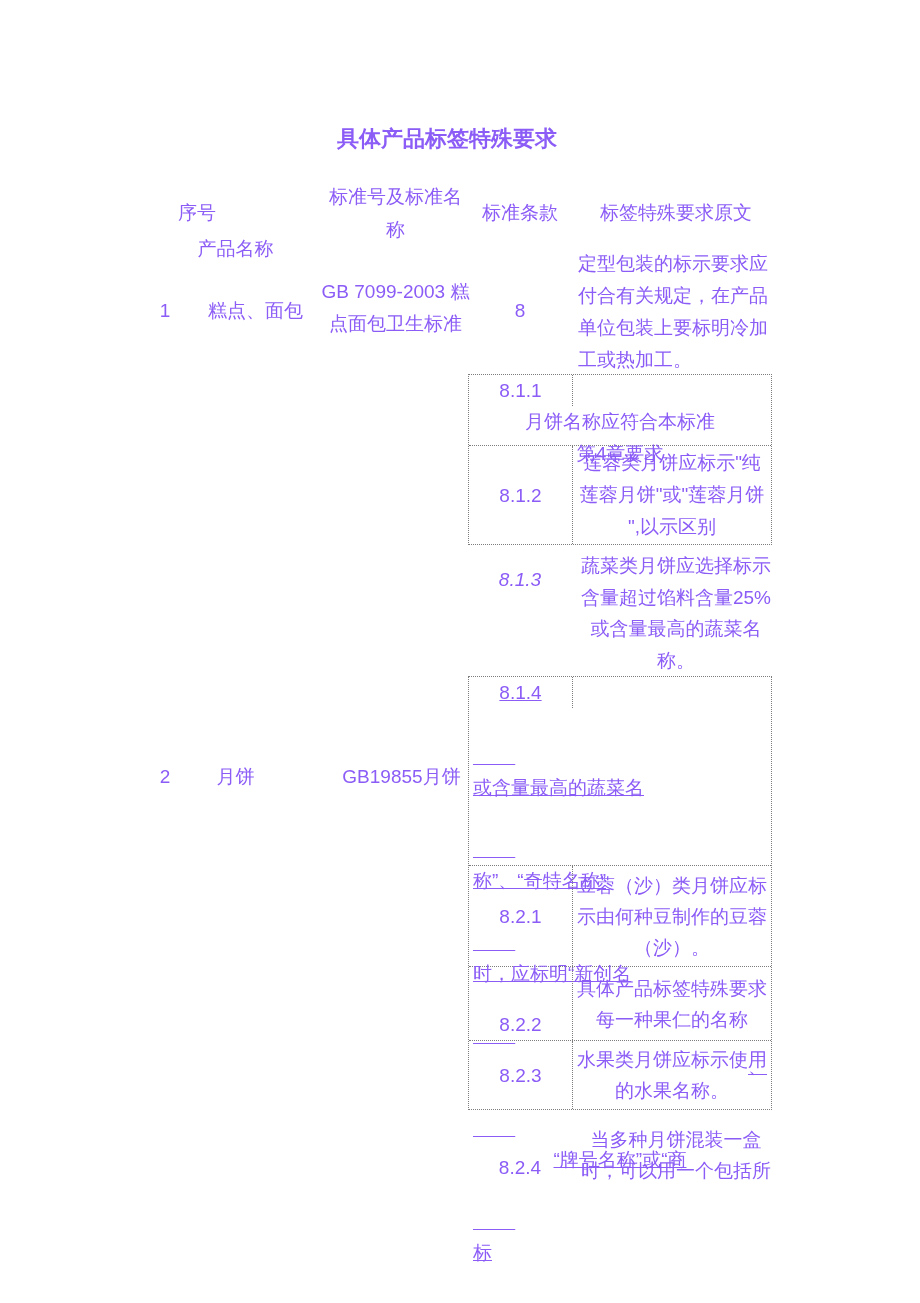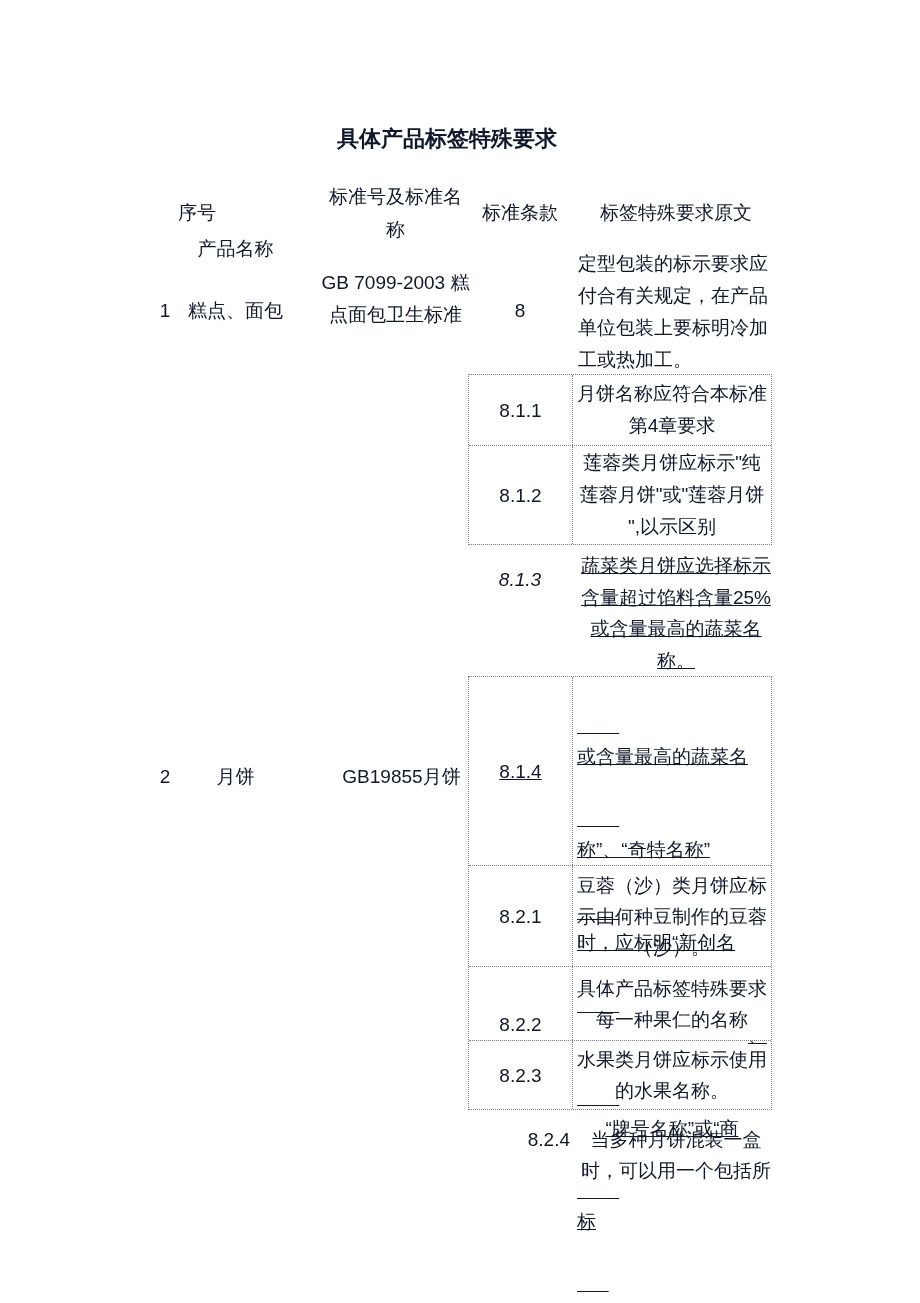--- a/index.html
+++ b/index.html
@@ -1,20 +1,20 @@
 <!DOCTYPE html>
 <html><head>
 <meta charset="utf-8">
 <style>
   html,body { margin:0; padding:0; background:#ffffff; }
   .page {
     position:relative;
     width:920px; height:1303px;
     background:#ffffff;
-    color:#0f172a;
+    color:#8b5cf6;
     font-family:"Liberation Sans","DejaVu Sans",sans-serif;
     font-size:19px;
     overflow:hidden;
   }
   .abs { position:absolute; white-space:pre; }
   .title {
     font-size:22px; font-weight:bold;
     text-align:center; line-height:34px;
   }
   .hdr { text-align:center; line-height:33px; }
@@ -22,21 +22,21 @@
   .blocktxt { line-height:32px; }
   .c813txt { line-height:31.5px; text-align:center; }
   .c824txt { line-height:31px; text-align:center; }
   .btable {
     position:absolute;
     border:1px dotted #7d7d7d;
     box-sizing:border-box;
     background:#ffffff;
   }
   .brow { display:flex; box-sizing:border-box; border-top:1px dotted #7d7d7d; }
-  .brow.first { border-top:none; }
+  .brow.first { border-top:none;flex-direction:column; }
   .bcell-label {
     width:104px; box-sizing:border-box;
     border-right:1px dotted #7d7d7d;
     display:flex; align-items:center; justify-content:center;
     line-height:31px;
   }
   .bcell-label.low { align-items:flex-end; }
   .bcell-text {
     flex:1; box-sizing:border-box;
     padding:0 4px;
@@ -58,22 +58,22 @@
   <div class="abs title" style="left:100px; top:122px; width:694px;">具体产品标签特殊要求</div>
 
   <div class="abs hdr" style="left:146px; top:196px; width:70px;text-align:right;">序号</div>
   <div class="abs hdr" style="left:168px; top:196px; width:135px;margin-top:36px;">产品名称</div>
   <div class="abs hdr" style="left:318px; top:180px; width:155px;">标准号及标准名
 称</div>
   <div class="abs hdr" style="left:470px; top:196px; width:100px;">标准条款</div>
   <div class="abs hdr" style="left:578px; top:196px; width:196px;">标签特殊要求原文</div>
 
   <div class="abs cellc" style="left:130px; top:294px; width:70px;">1</div>
-  <div class="abs cellc" style="left:168px; top:294px; width:135px;">糕点、面包</div>
-  <div class="abs cellc" style="left:318px; top:267px; width:155px; line-height:32px;">GB 7099-2003 糕
+  <div class="abs cellc" style="left:168px; top:294px; width:135px;text-align:right;">糕点、面包</div>
+  <div class="abs cellc" style="left:318px; top:276px; width:155px; line-height:32px;">GB 7099-2003 糕
 点面包卫生标准</div>
   <div class="abs cellc" style="left:470px; top:294px; width:100px;">8</div>
   <div class="abs blocktxt" style="left:578px; top:248px; width:200px;">定型包装的标示要求应
 付合有关规定，在产品
 单位包装上要标明冷加
 工或热加工。</div>
 
   <div class="btable" style="left:468px; top:374px; width:304px;">
     <div class="brow first" style="height:70px;">
       <div class="bcell-label">8.1.1</div>
@@ -82,21 +82,21 @@
     </div>
     <div class="brow" style="height:99px;">
       <div class="bcell-label">8.1.2</div>
       <div class="bcell-text center lh32">莲蓉类月饼应标示"纯
 莲蓉月饼"或"莲蓉月饼
 ",以示区别</div>
     </div>
   </div>
 
   <div class="abs cellc" style="left:470px; top:563px; width:100px;font-style:italic;">8.1.3</div>
-  <div class="abs c813txt" style="left:578px; top:550px; width:196px;text-decoration:underline;">蔬菜类月饼应选择标示
+  <div class="abs c813txt" style="left:578px; top:550px; width:196px;">蔬菜类月饼应选择标示
 含量超过馅料含量25%
 或含量最高的蔬菜名
 称。</div>
 
   <div class="abs cellc" style="left:130px; top:760px; width:70px;">2</div>
   <div class="abs cellc" style="left:168px; top:760px; width:135px;">月饼</div>
   <div class="abs cellc" style="left:324px; top:760px; width:155px;">GB19855月饼</div>
 
   <div class="btable" style="left:468px; top:676px; width:304px;">
     <div class="brow first" style="height:188px;text-decoration:underline;">
@@ -121,17 +121,17 @@
       <div class="bcell-text center">具体产品标签特殊要求
 每一种果仁的名称</div>
     </div>
     <div class="brow" style="height:69px;">
       <div class="bcell-label">8.2.3</div>
       <div class="bcell-text center">水果类月饼应标示使用
 的水果名称。</div>
     </div>
   </div>
 
-  <div class="abs cellc" style="left:470px; top:1124px; width:100px; line-height:31px;text-align:right;">8.2.4</div>
+  <div class="abs cellc" style="left:470px; top:1152px; width:100px; line-height:31px;">8.2.4</div>
   <div class="abs c824txt" style="left:578px; top:1124px; width:196px;">当多种月饼混装一盒
 时，可以用一个包括所</div>
 
 </div>
 
 </body></html>

